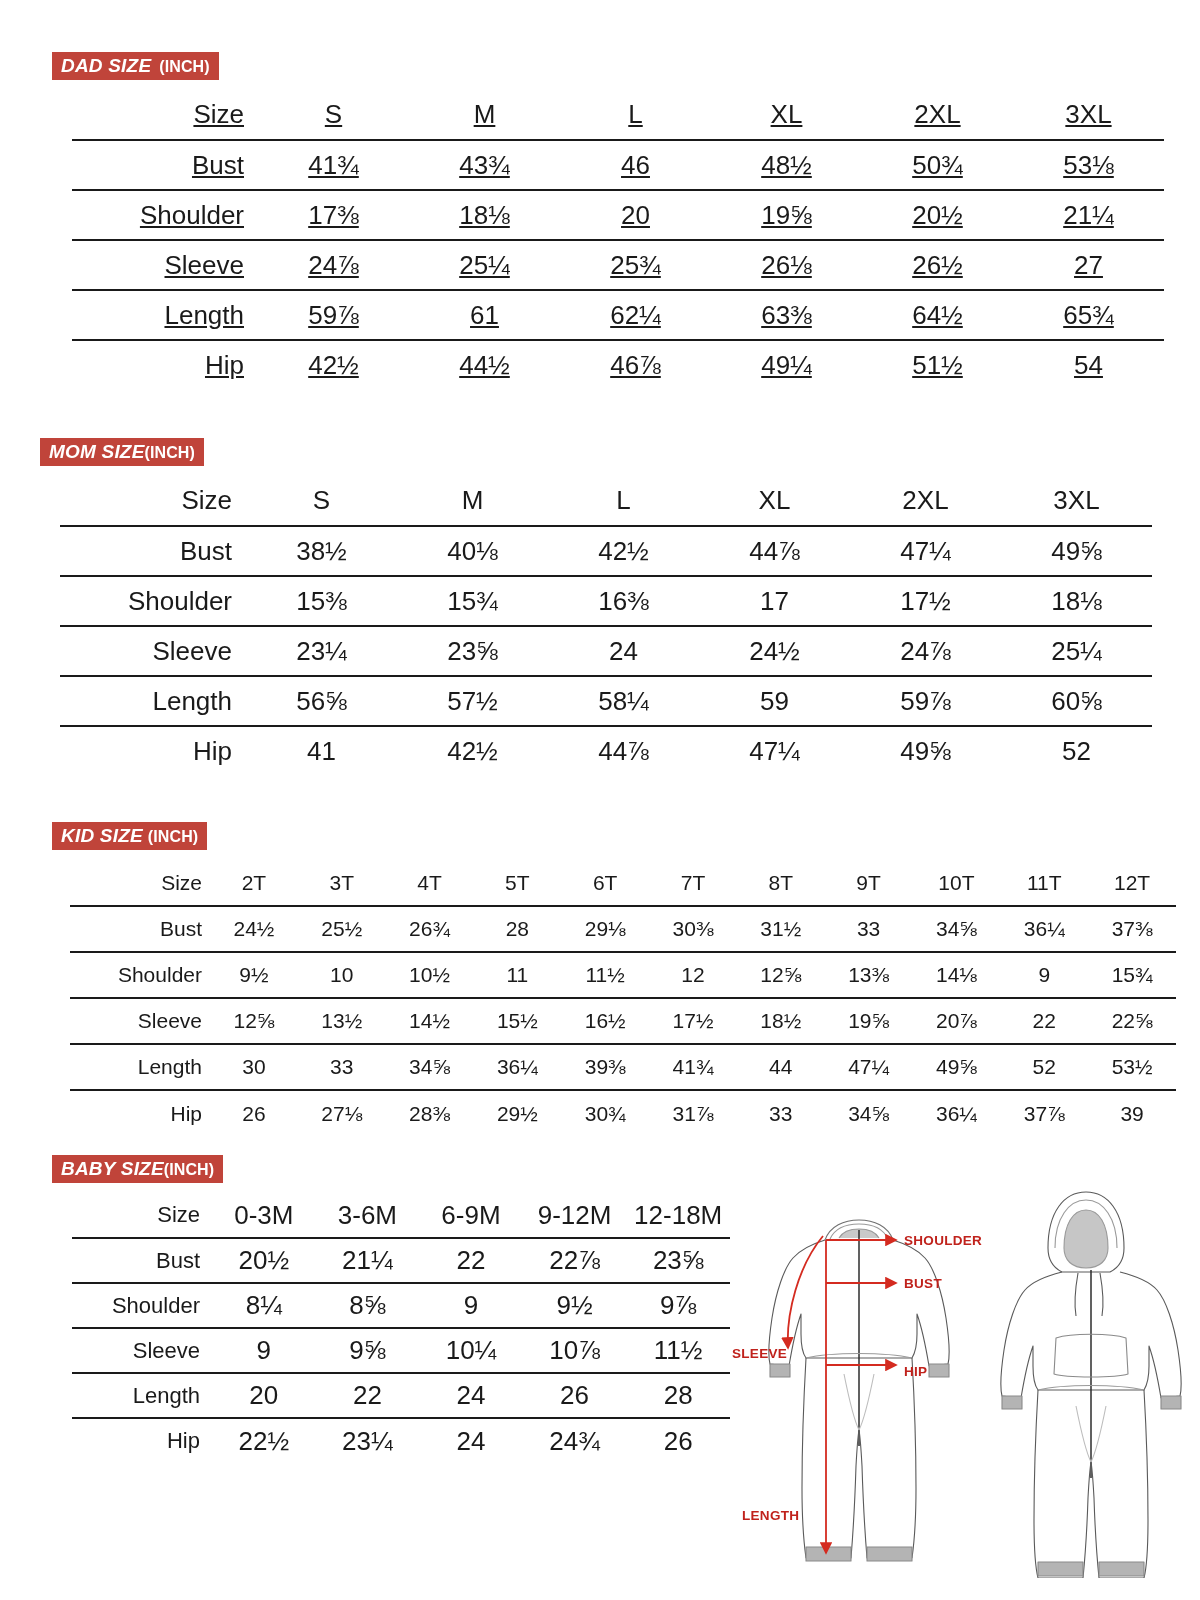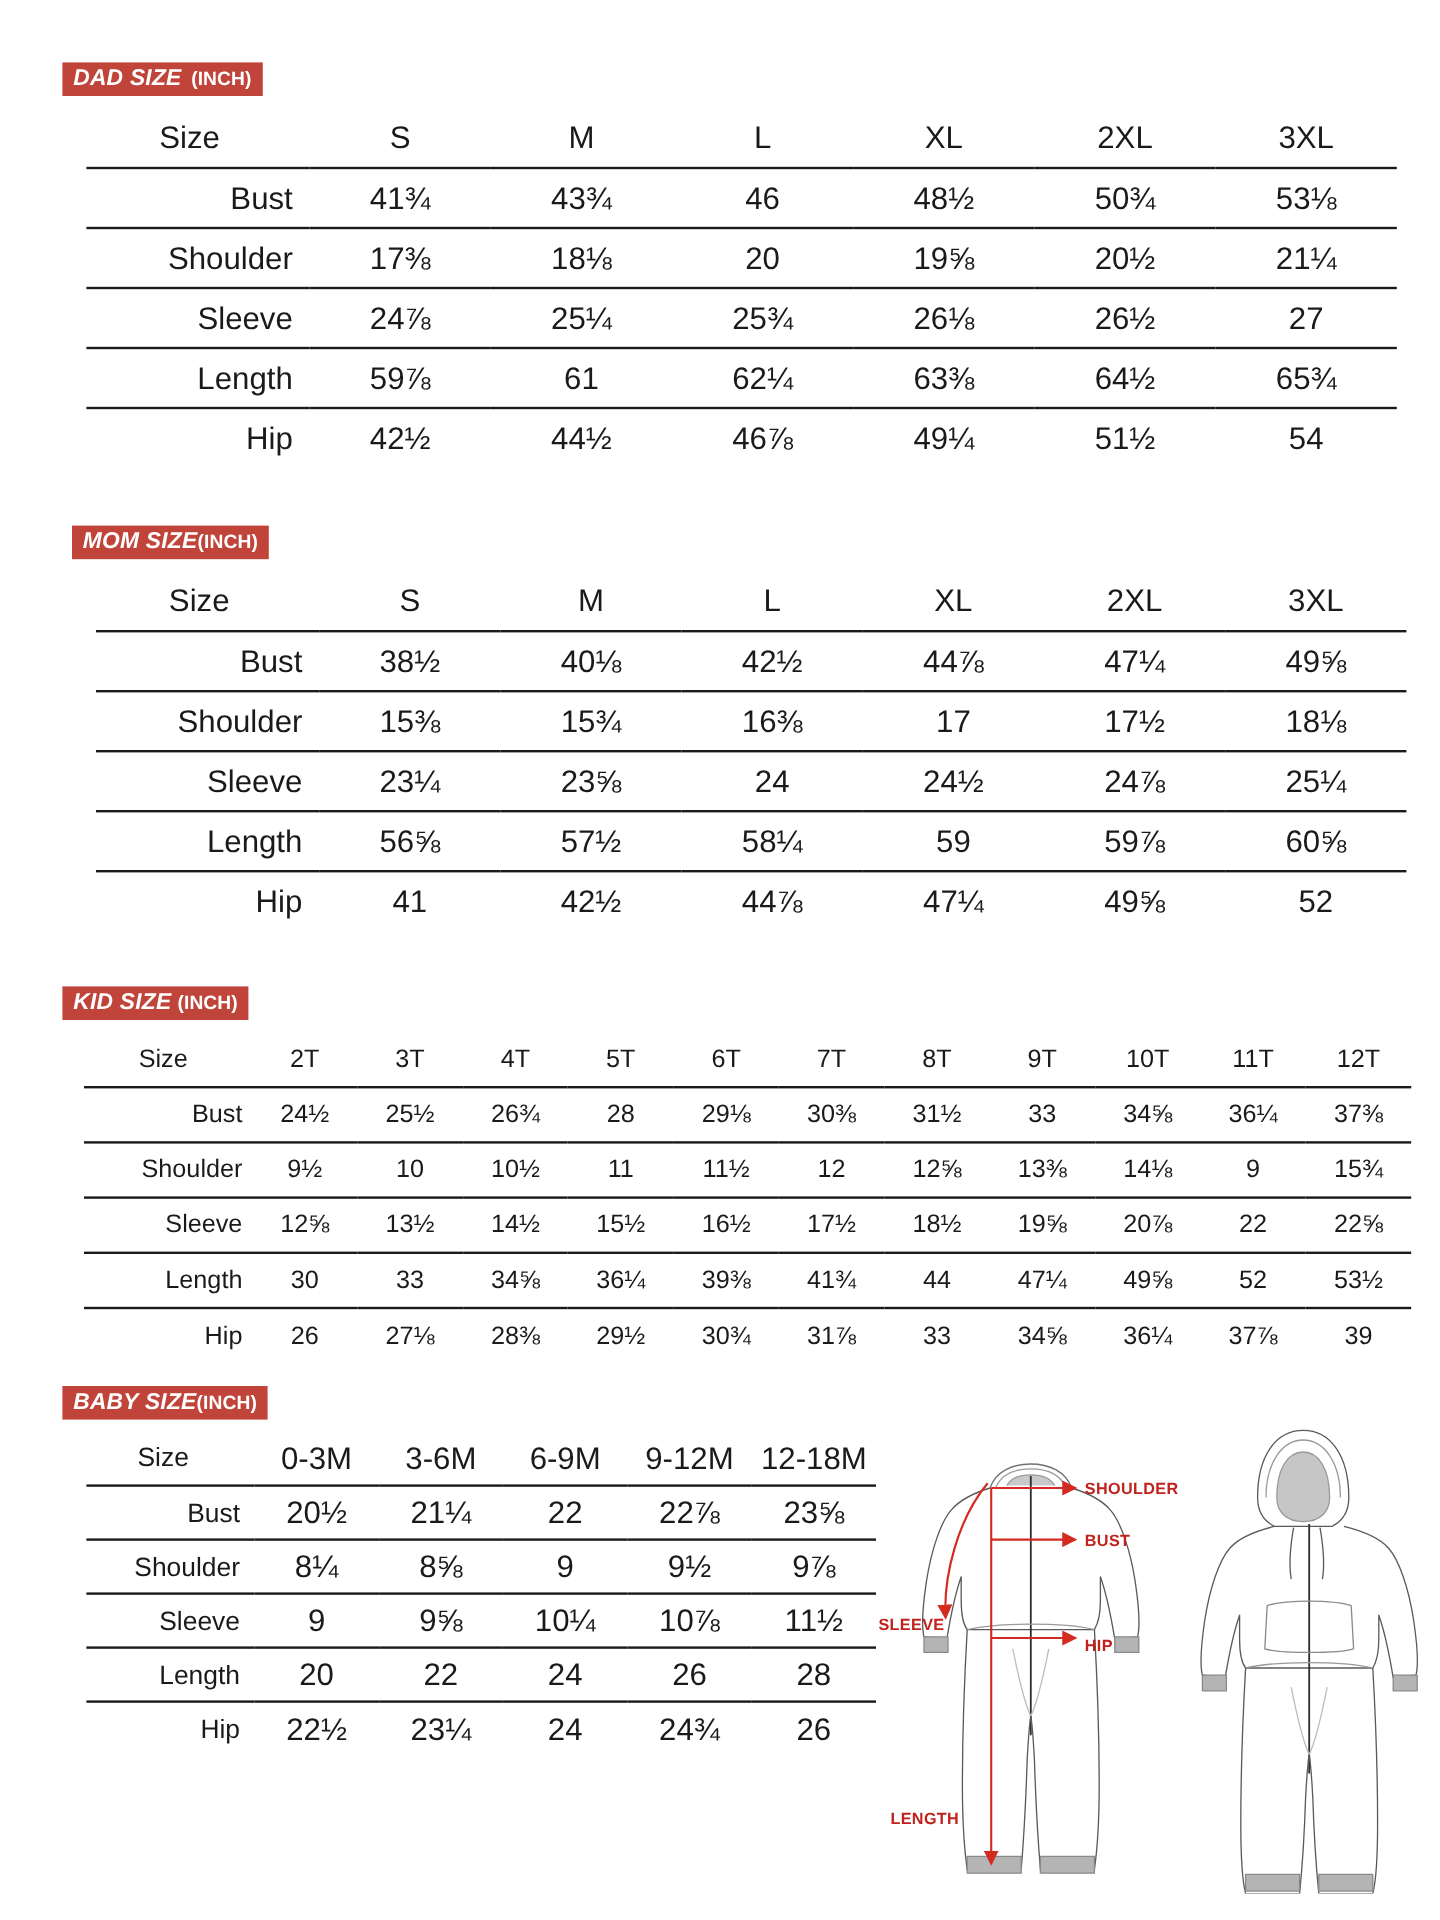--- a/index.html
+++ b/index.html
@@ -47,21 +47,21 @@
     border-collapse: collapse;
     table-layout: fixed;
   }
   .size-table td {
     text-align: center;
     vertical-align: middle;
     border-bottom: 2px solid #1a1a1a;
     padding: 0;
     font-weight: 400;
   }
-  .size-table tr:first-child td { border-bottom: 2px solid #1a1a1a; text-align: center; }
+  .size-table tr:first-child td { border-bottom: 2px solid #1a1a1a; }
   .size-table tr:last-child td { border-bottom: none; }
   .size-table td.rowlabel {
     text-align: right;
     padding-right: 14px;
   }
   .size-table td.hdr { font-weight: 400; }
 
   
   .t-adult { width: 1092px; margin-left: 20px; }
   .t-adult td { height: 50px; font-size: 26px; }
@@ -72,22 +72,22 @@
   .t-kid td { height: 46px; font-size: 21px; }
   .t-kid td.rowlabel { width: 140px; font-size: 21px; padding-right: 8px; }
 
   
   .t-baby { width: 658px; margin-left: 20px; }
   .t-baby td { height: 45px; font-size: 26px; }
   .t-baby td.rowlabel { width: 140px; font-size: 22px; padding-right: 12px; }
 
   
   .section { position: absolute; }
-  #sec-dad  { left: 52px; top: 52px;  width: 1112px; }
-  #sec-mom  { left: 60px; top: 438px; width: 1112px; }
+  #sec-dad  { left: 52px; top: 52px;  width: 1112px; text-decoration: underline; }
+  #sec-mom  { left: 40px; top: 438px; width: 1112px; }
   #sec-kid  { left: 52px; top: 822px; width: 1112px; }
   #sec-baby { left: 52px; top: 1155px; width: 660px; }
 
   .badge-wrap { margin-bottom: 10px; }
 
   
   #diagram {
     position: absolute;
     left: 726px; top: 1178px;
     width: 460px; height: 400px;

